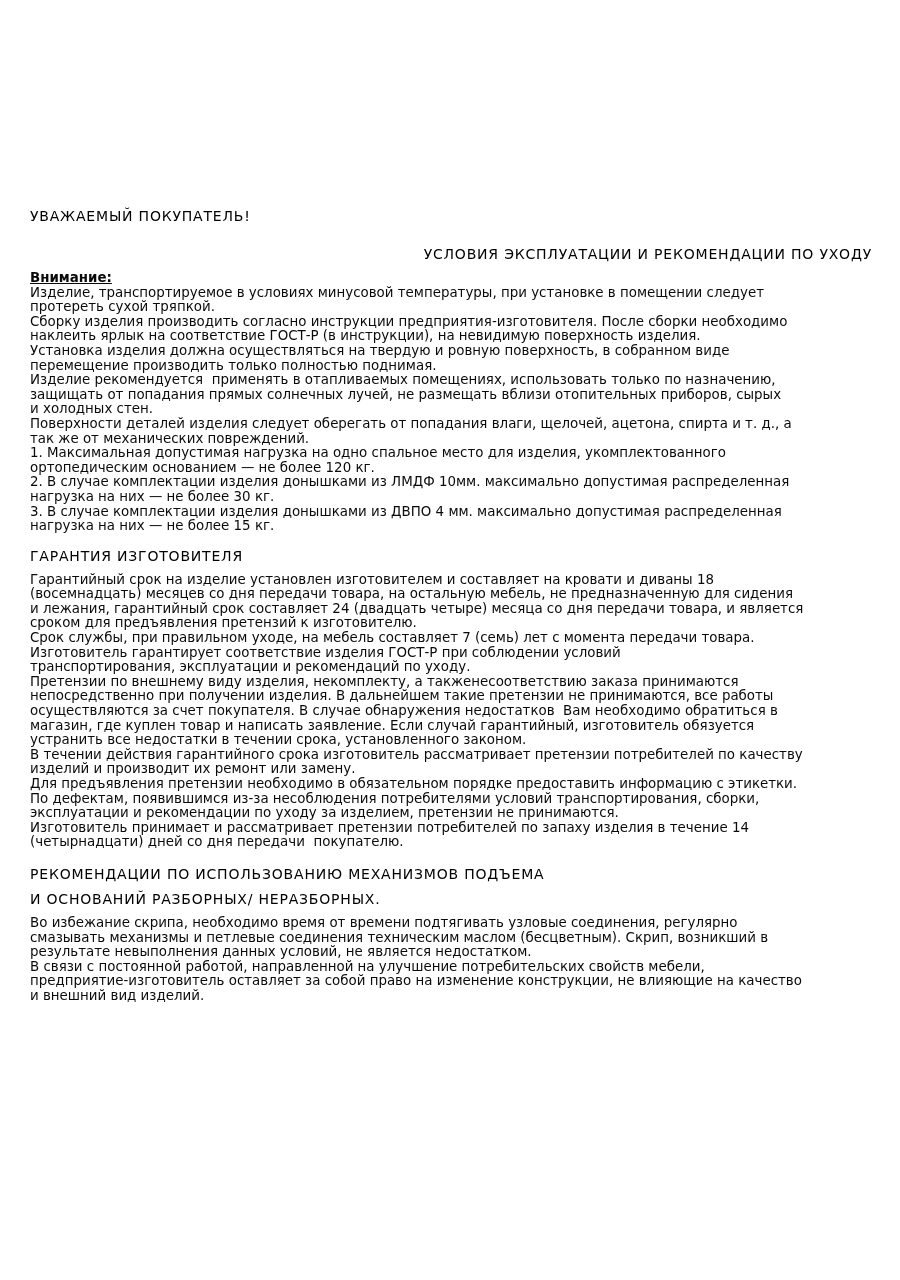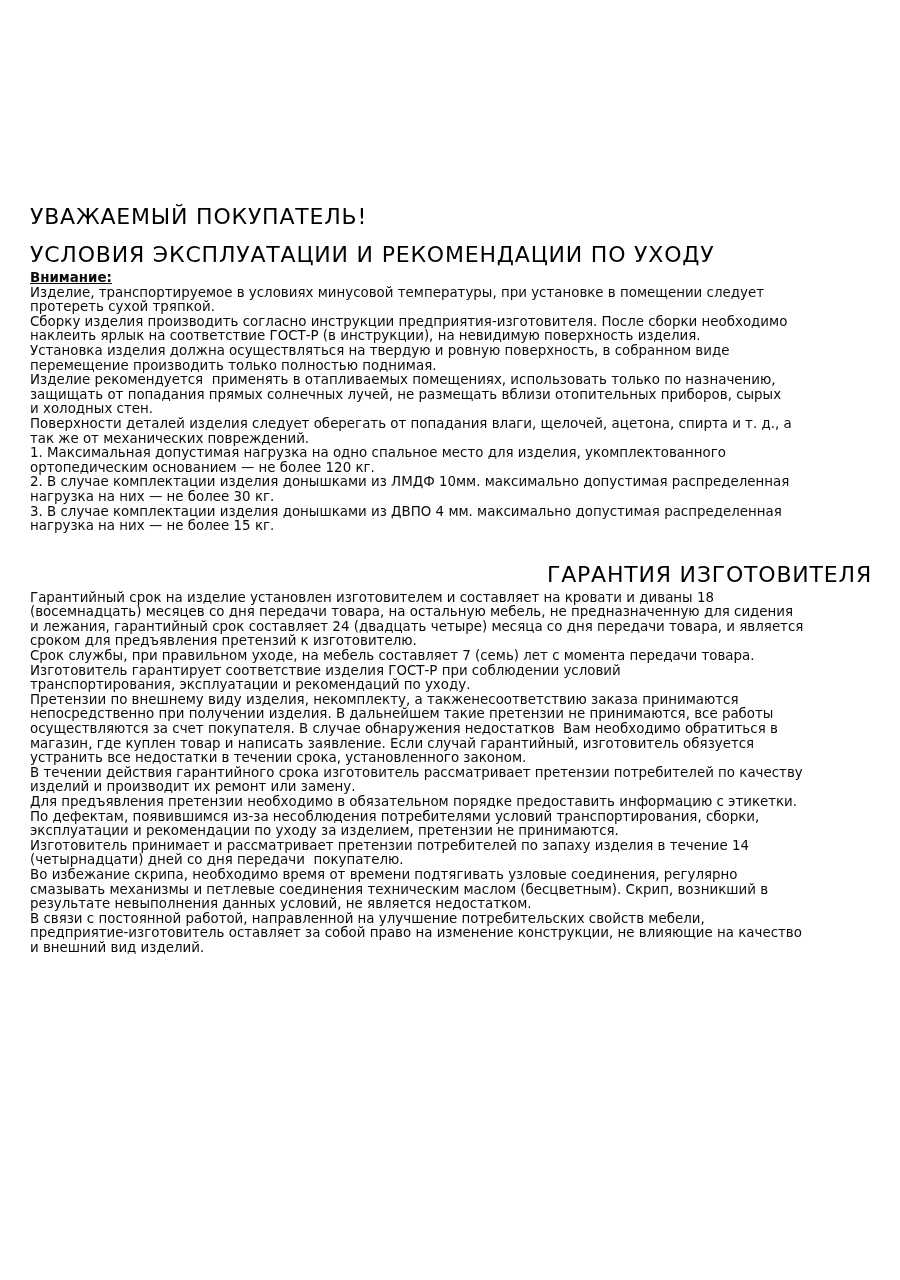--- a/index.html
+++ b/index.html
@@ -20,31 +20,31 @@
     height: 1280px;
     background: #ffffff;
   }
   .content {
     position: absolute;
     top: 204px;
     left: 30px;
     width: 842px;
   }
   .hd {
-    font-size: 22px;
+    font-size: 14px;
     line-height: 25px;
     font-weight: normal;
     letter-spacing: 0.8px;
     margin: 0;
     color: #000000;
     white-space: pre-line;
   }
   .h-greeting   { margin: 0 0 3px 0; }
-  .h-care       { margin: 13px 0 4px 0; }
-  .h-warranty   { margin: 28px 0 4px 0; text-align: right; }
+  .h-care       { margin: 13px 0 4px 0; text-align: right; }
+  .h-warranty   { margin: 10px 0 4px 0; }
   .h-mechanisms { margin: 12px 0 4px 0; }
   .body {
     font-size: 13.4px;
     line-height: 14.6px;
     margin: 0;
     white-space: pre-wrap;
     color: #0a0a0a;
   }
   .attention {
     font-weight: bold;
@@ -100,20 +100,22 @@
 В течении действия гарантийного срока изготовитель рассматривает претензии потребителей по качеству
 изделий и производит их ремонт или замену.
 Для предъявления претензии необходимо в обязательном порядке предоставить информацию с этикетки.
 По дефектам, появившимся из-за несоблюдения потребителями условий транспортирования, сборки,
 эксплуатации и рекомендации по уходу за изделием, претензии не принимаются.
 Изготовитель принимает и рассматривает претензии потребителей по запаху изделия в течение 14
 (четырнадцати) дней со дня передачи  покупателю.</p>
     </section>
 
     <section>
+      <h2 class="hd h-mechanisms">РЕКОМЕНДАЦИИ ПО ИСПОЛЬЗОВАНИЮ МЕХАНИЗМОВ ПОДЪЕМА
+И ОСНОВАНИЙ РАЗБОРНЫХ/ НЕРАЗБОРНЫХ.</h2>
       <p class="body">Во избежание скрипа, необходимо время от времени подтягивать узловые соединения, регулярно
 смазывать механизмы и петлевые соединения техническим маслом (бесцветным). Скрип, возникший в
 результате невыполнения данных условий, не является недостатком.
 В связи с постоянной работой, направленной на улучшение потребительских свойств мебели,
 предприятие-изготовитель оставляет за собой право на изменение конструкции, не влияющие на качество
 и внешний вид изделий.</p>
     </section>
 
   </div>
 </div>

